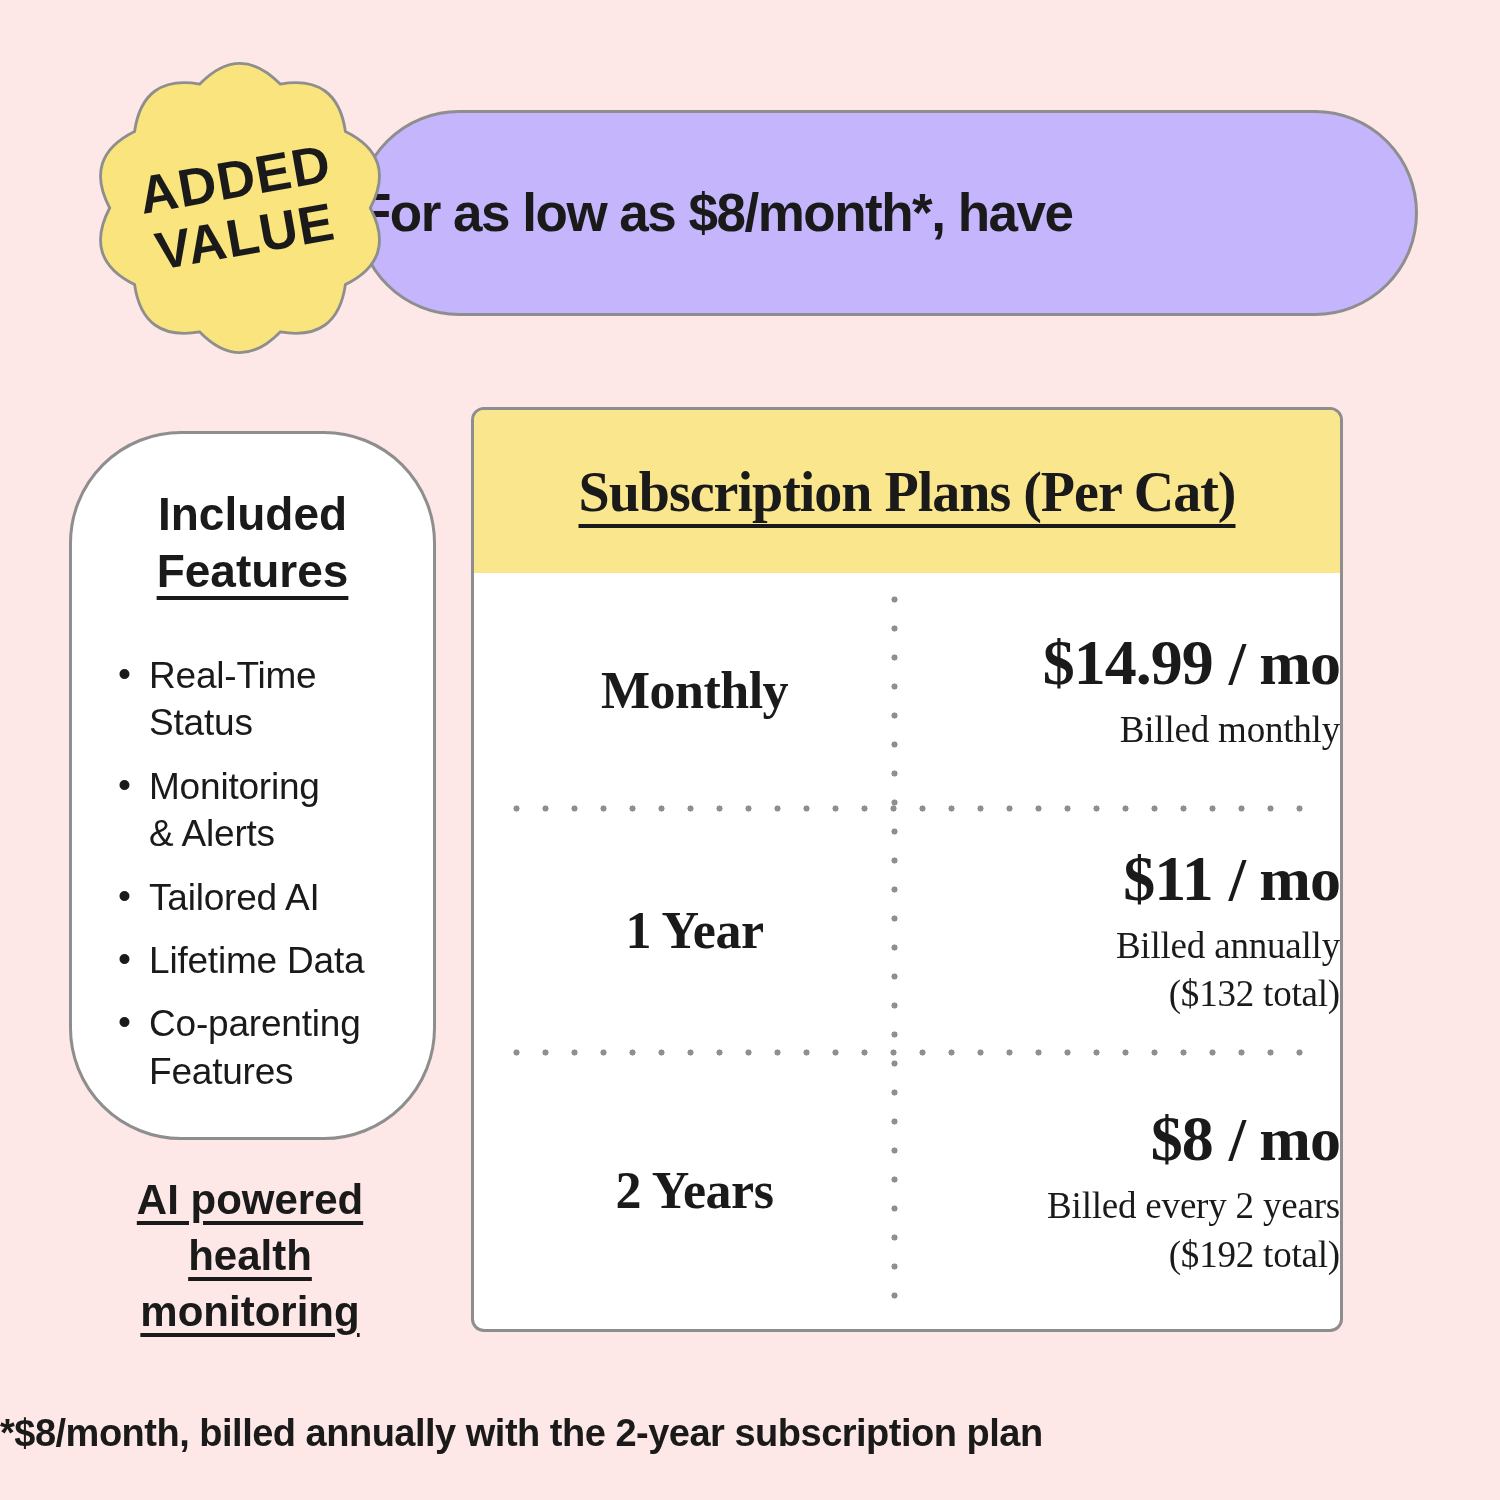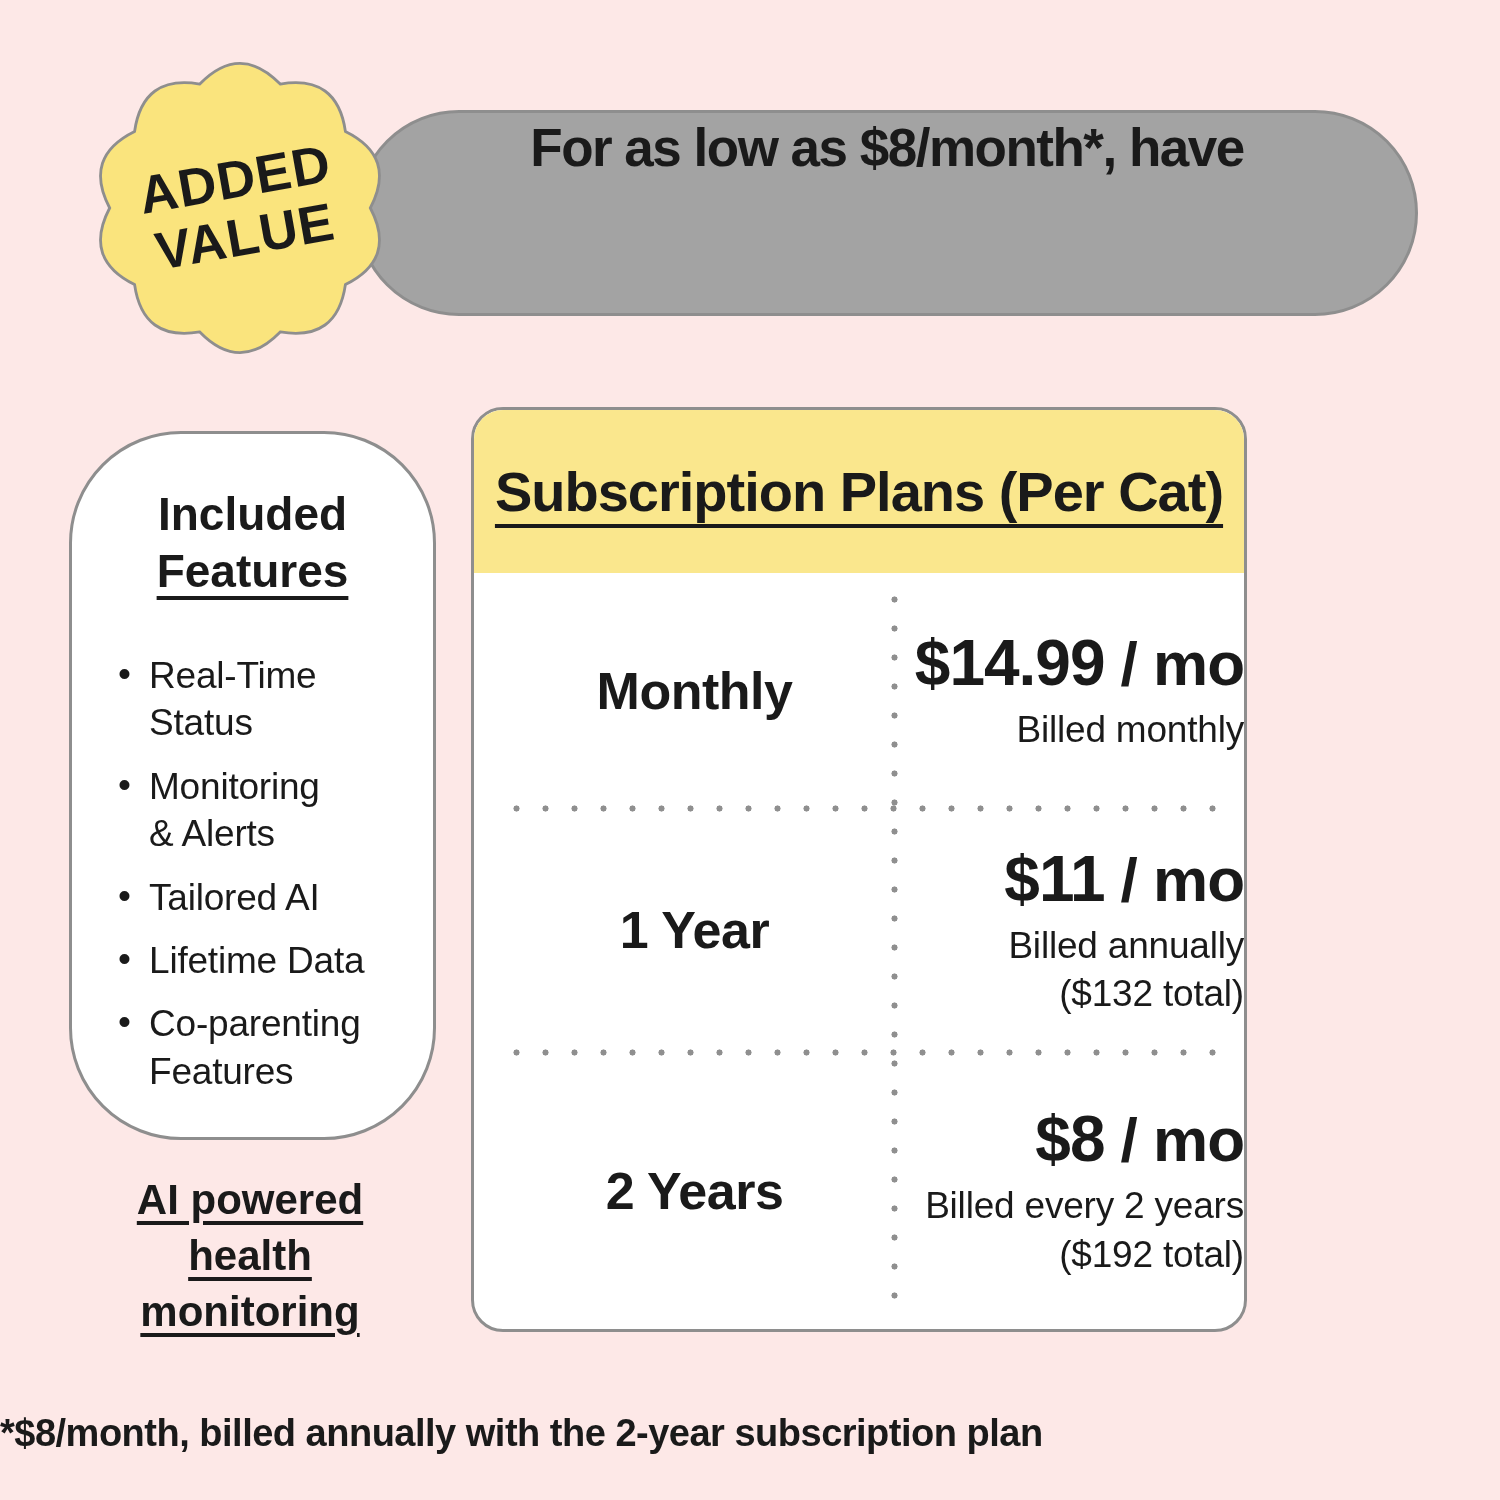--- a/index.html
+++ b/index.html
@@ -11,25 +11,25 @@
     overflow: hidden;
     font-family: "Liberation Sans", sans-serif;
     color: #1A1A1A;
   }
 
   
   .hero-pill {
     position: absolute;
     left: 356px; top: 110px;
     width: 1062px; height: 206px;
-    background: #a3a3a3;
+    background: #c4b5fd;
     border: 3px solid #8E8E8E;
     border-radius: 110px;
     box-sizing: border-box;
-    display: flex; flex-direction: column;
+    display: flex; flex-direction: row;
     align-items: center; justify-content: space-between;
     z-index: 1;
     text-align: center;
   }
   .hero-line {
     font-size: 53px;
     font-weight: 700;
     letter-spacing: -1.5px;
     line-height: 1.32;
     white-space: nowrap;
@@ -106,26 +106,27 @@
   .ai-caption .cap-line {
     text-decoration: underline;
     text-decoration-thickness: 3.5px;
     text-underline-offset: 7px;
   }
 
   
   .plans-card {
     position: absolute;
     left: 471px; top: 407px;
-    width: 776px; height: 925px;
+    width: 872px; height: 925px;
     background: #FFFFFF;
     border: 3px solid #8E8E8E;
-    border-radius: 32px;
+    border-radius: 13px;
     box-sizing: border-box;
     overflow: hidden;
+    font-family: Liberation Serif, serif;
   }
   .plans-header {
     height: 163px;
     background: #FAE78D;
     display: flex; align-items: center; justify-content: center;
   }
   .plans-title {
     font-size: 56px; font-weight: 700;
     letter-spacing: -1px;
     text-decoration: underline;

